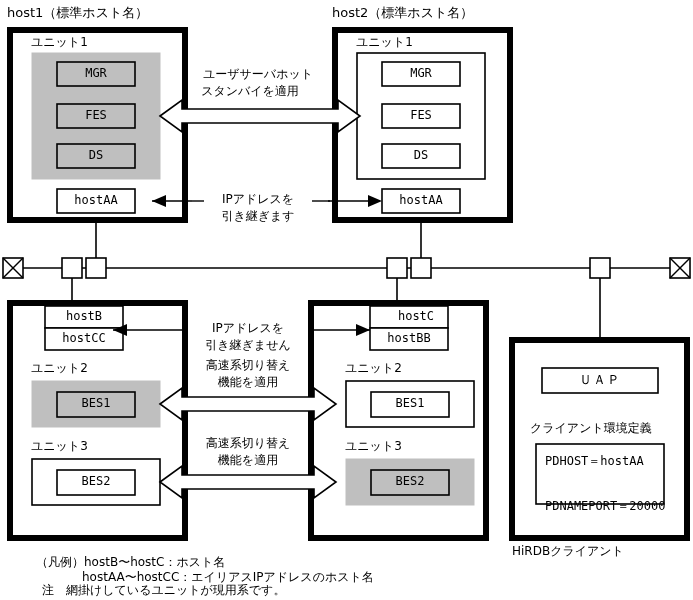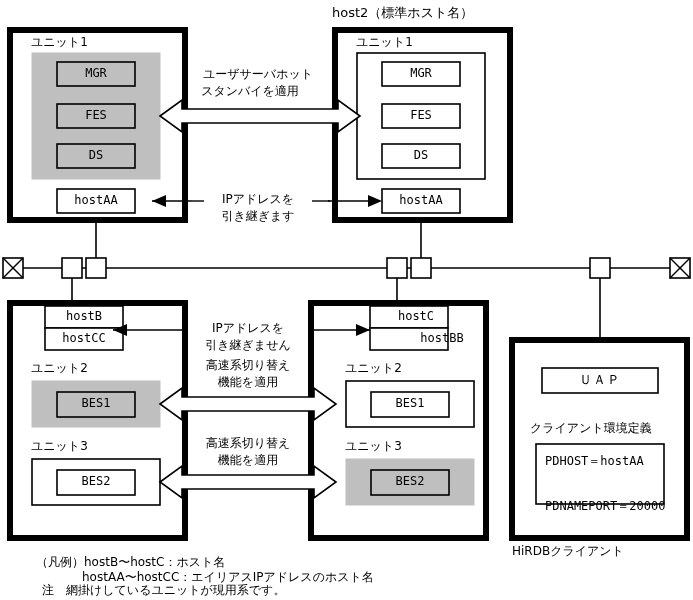--- a/index.html
+++ b/index.html
@@ -92,20 +92,21 @@
     <polygon points="160,404 182,388 182,397 314,397 314,388 336,404 314,420 314,411 182,411 182,420" fill="#ffffff" stroke="#000" stroke-width="1.6"></polygon>
 
     <polygon points="160,482 182,466 182,475 314,475 314,466 336,482 314,498 314,489 182,489 182,498" fill="#ffffff" stroke="#000" stroke-width="1.6"></polygon>
 
     <rect x="512" y="340" width="175" height="198" fill="#ffffff" stroke="#000" stroke-width="6"></rect>
     <rect x="542" y="368" width="116" height="25" fill="#ffffff" stroke="#000" stroke-width="1.6"></rect>
     <rect x="536" y="444" width="128" height="60" fill="#ffffff" stroke="#000" stroke-width="1.6"></rect>
 
   </svg>
 
+  <div class="lbl t13" style="left:7px;top:6px;">host1（標準ホスト名）</div>
   <div class="lbl t13" style="left:332px;top:6px;">host2（標準ホスト名）</div>
 
   <div class="lbl t12" style="left:31px;top:36px;">ユニット1</div>
   <div class="lbl t12 mono ctr" style="left:57px;top:67px;width:78px;">MGR</div>
   <div class="lbl t12 mono ctr" style="left:57px;top:109px;width:78px;">FES</div>
   <div class="lbl t12 mono ctr" style="left:57px;top:149px;width:78px;">DS</div>
   <div class="lbl t12 mono ctr" style="left:57px;top:194px;width:78px;">hostAA</div>
 
   <div class="lbl t12" style="left:356px;top:36px;">ユニット1</div>
   <div class="lbl t12 mono ctr" style="left:382px;top:67px;width:78px;">MGR</div>
@@ -120,21 +121,21 @@
   <div class="lbl t12 ctr" style="left:204px;top:210px;width:108px;">引き継ぎます</div>
 
   <div class="lbl t12 mono ctr" style="left:45px;top:310px;width:78px;">hostB</div>
   <div class="lbl t12 mono ctr" style="left:45px;top:332px;width:78px;">hostCC</div>
   <div class="lbl t12" style="left:31px;top:362px;">ユニット2</div>
   <div class="lbl t12 mono ctr" style="left:57px;top:397px;width:78px;">BES1</div>
   <div class="lbl t12" style="left:31px;top:440px;">ユニット3</div>
   <div class="lbl t12 mono ctr" style="left:57px;top:475px;width:78px;">BES2</div>
 
   <div class="lbl t12 mono ctr" style="left:371px;top:310px;width:90px;">hostC</div>
-  <div class="lbl t12 mono ctr" style="left:370px;top:332px;width:78px;padding-left:33px;">hostBB</div>
+  <div class="lbl t12 mono ctr" style="left:370px;top:332px;width:78px;">hostBB</div>
   <div class="lbl t12" style="left:345px;top:362px;">ユニット2</div>
   <div class="lbl t12 mono ctr" style="left:371px;top:397px;width:78px;">BES1</div>
   <div class="lbl t12" style="left:345px;top:440px;">ユニット3</div>
   <div class="lbl t12 mono ctr" style="left:371px;top:475px;width:78px;">BES2</div>
 
   <div class="lbl t12 ctr" style="left:188px;top:322px;width:120px;background:#fff;">IPアドレスを</div>
   <div class="lbl t12 ctr" style="left:188px;top:339px;width:120px;">引き継ぎません</div>
 
   <div class="lbl t12 ctr" style="left:188px;top:359px;width:120px;">高速系切り替え</div>
   <div class="lbl t12 ctr" style="left:188px;top:376px;width:120px;">機能を適用</div>

